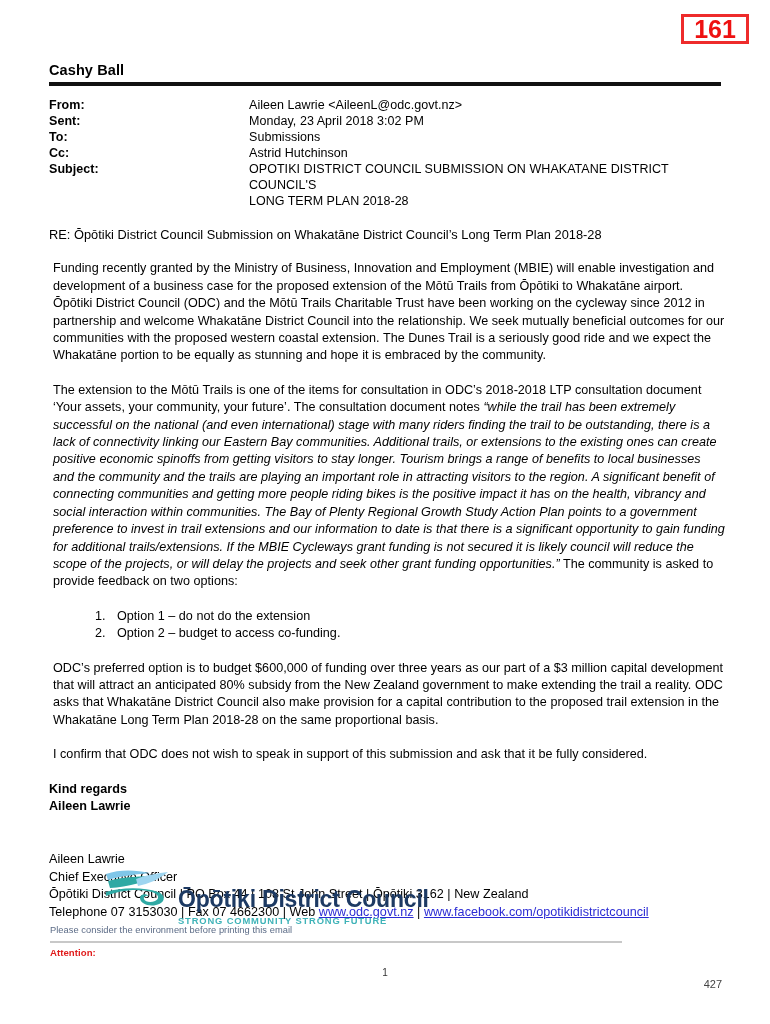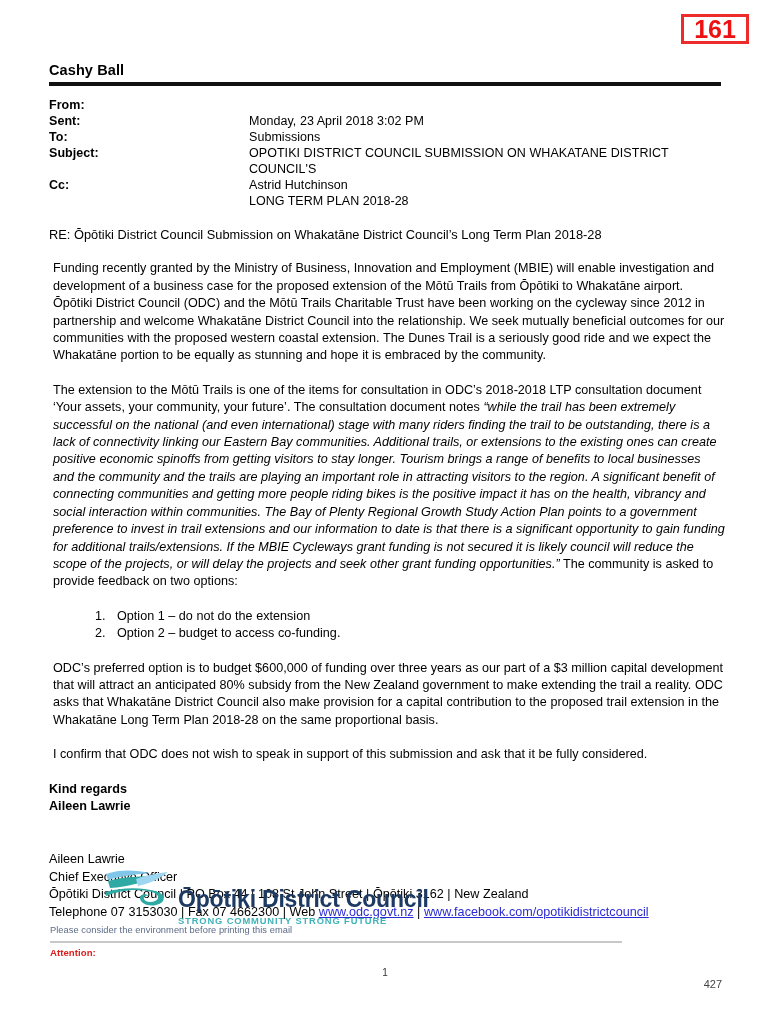--- a/index.html
+++ b/index.html
@@ -220,36 +220,37 @@
   <div class="stamp">
     <span class="stamp-num">161</span>
   </div>
 
   <div class="hdr-name">Cashy Ball</div>
   <div class="hdr-rule"></div>
 
   <div class="meta">
     <div class="meta-row">
       <div class="meta-label">From:</div>
+      <div class="meta-value">Aileen Lawrie &lt;AileenL@odc.govt.nz&gt;</div>
     </div>
     <div class="meta-row">
       <div class="meta-label">Sent:</div>
       <div class="meta-value">Monday, 23 April 2018 3:02 PM</div>
     </div>
     <div class="meta-row">
       <div class="meta-label">To:</div>
       <div class="meta-value">Submissions</div>
     </div>
     <div class="meta-row">
+      <div class="meta-label">Cc:</div>
+      <div class="meta-value">Astrid Hutchinson</div>
+    </div>
+    <div class="meta-row">
       <div class="meta-label">Subject:</div>
       <div class="meta-value">OPOTIKI DISTRICT COUNCIL SUBMISSION ON WHAKATANE DISTRICT COUNCIL'S</div>
-    </div>
-    <div class="meta-row">
-      <div class="meta-label">Cc:</div>
-      <div class="meta-value">Astrid Hutchinson</div>
     </div>
     <div class="meta-value-cont">LONG TERM PLAN 2018-28</div>
   </div>
 
   <div class="body-wrap">
 
     <div class="re-line">RE: Ōpōtiki District Council Submission on Whakatāne District Council’s Long Term Plan 2018-28</div>
 
     <p class="para">Funding recently granted by the Ministry of Business, Innovation and Employment (MBIE) will enable investigation and development of a business case for the proposed extension of the Mōtū Trails from Ōpōtiki to Whakatāne airport. Ōpōtiki District Council (ODC) and the Mōtū Trails Charitable Trust have been working on the cycleway since 2012 in partnership and welcome Whakatāne District Council into the relationship. We seek mutually beneficial outcomes for our communities with the proposed western coastal extension. The Dunes Trail is a seriously good ride and we expect the Whakatāne portion to be equally as stunning and hope it is embraced by the community.</p>
 

